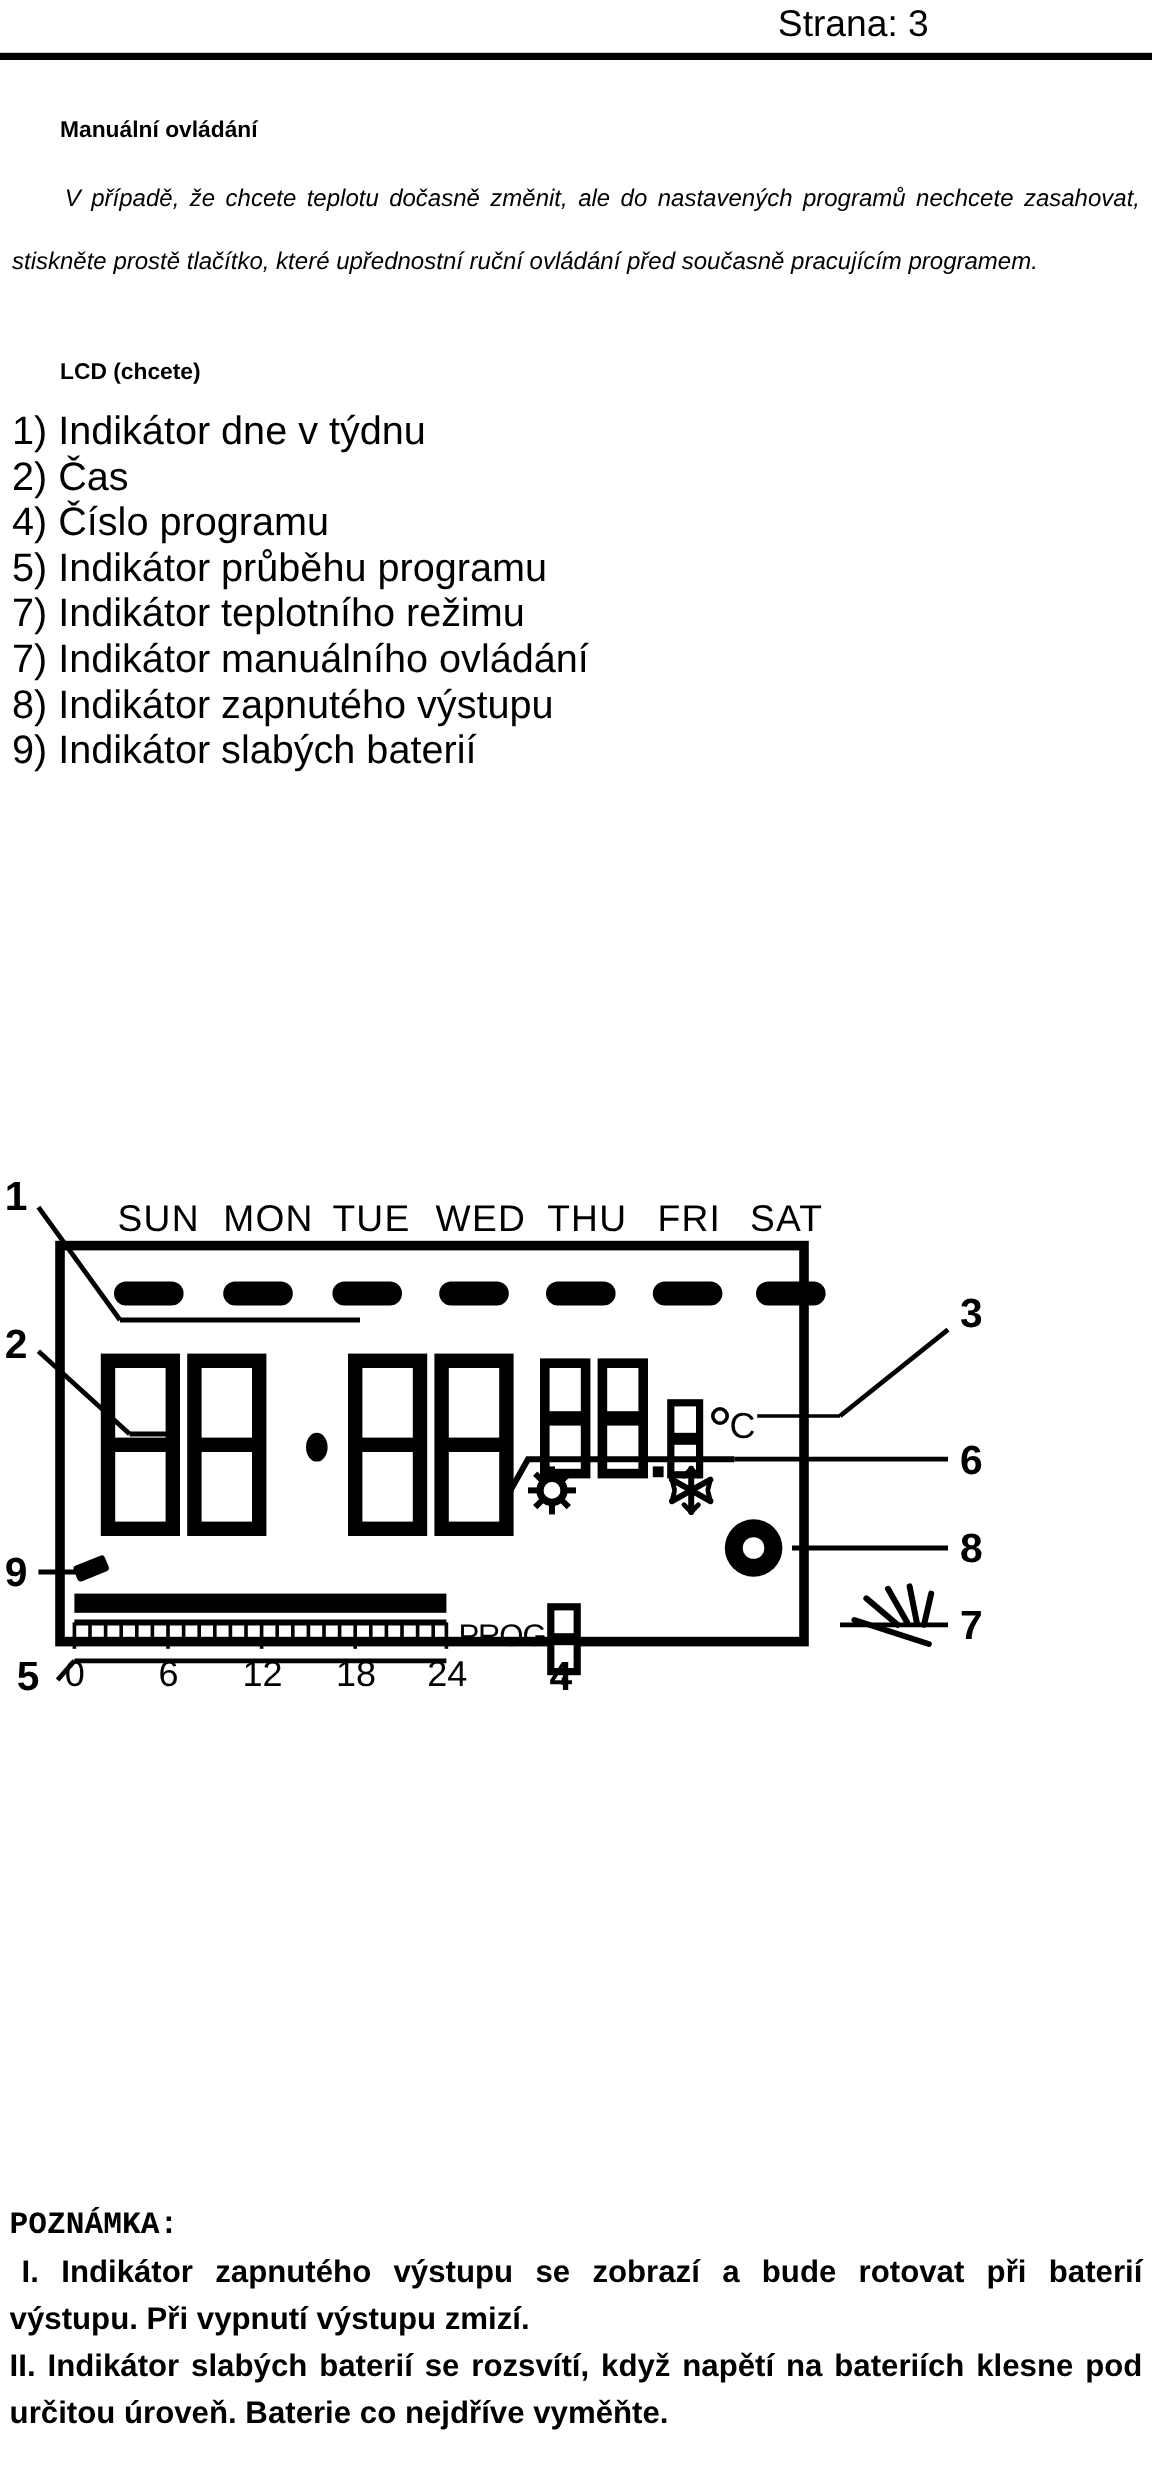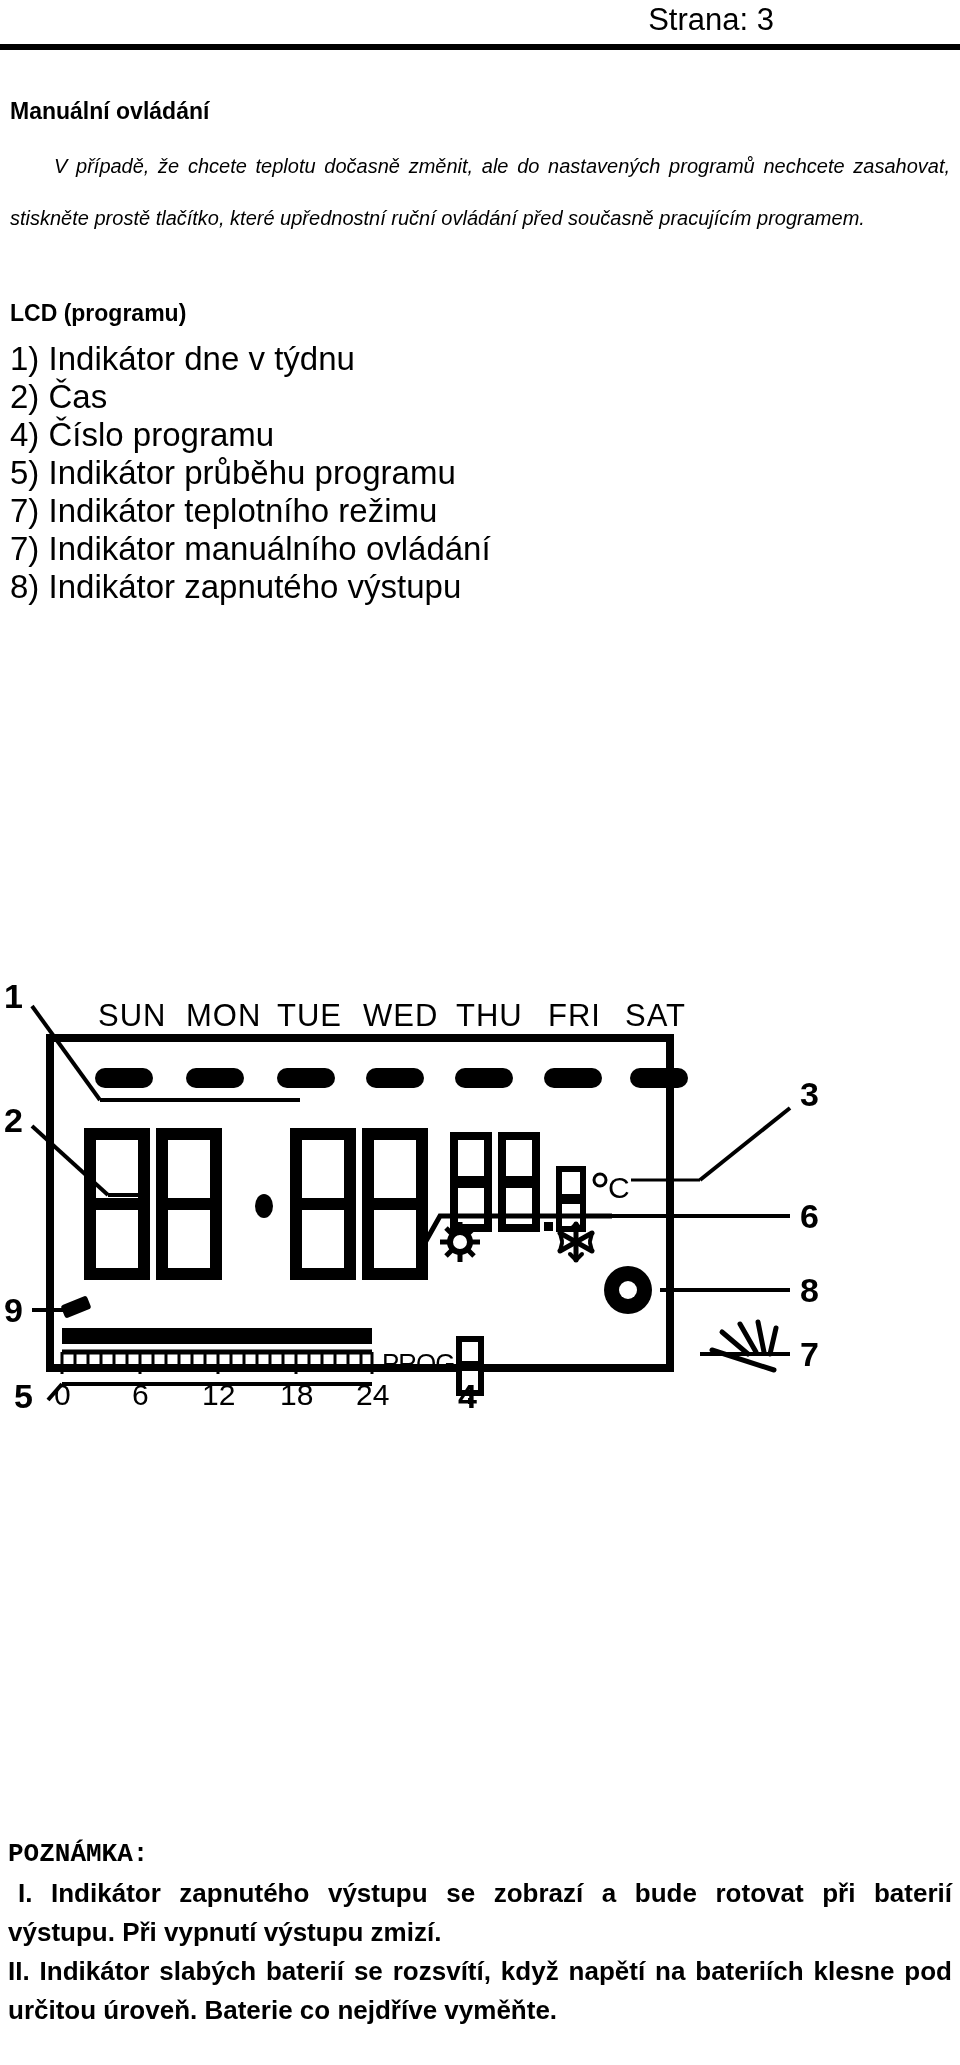--- a/index.html
+++ b/index.html
@@ -43,23 +43,24 @@
     left: 0px;
     top: 44px;
     width: 960px;
     height: 6px;
     background: #000000;
   }
 
   
   .section-heading {
     position: absolute;
-    font-size: 23px;
+    font-size: 19px;
     font-weight: bold;
     white-space: nowrap;
+    margin-left: 40px;
   }
   .para {
     position: absolute;
     font-size: 20px;
     line-height: 52px;
     text-align: justify;
     text-align-last: left;
     font-style: italic;
   }
   .para .indent { display:inline-block; width: 44px; }
@@ -134,30 +135,31 @@
 
   <div class="header">
     <div class="page-label">Strana: 3</div>
     <div class="header-rule"></div>
   </div>
 
   <div class="section-heading" style="left:10px; top:98px;">Manuální ovládání</div>
 
   <div class="para" style="left:10px; top:140px; width:940px;"><span class="indent"></span><span>V případě, že chcete teplotu dočasně změnit, ale do nastavených programů nechcete zasahovat, stiskněte prostě tlačítko, které upřednostní ruční ovládání před současně pracujícím programem.</span></div>
 
-  <div class="section-heading" style="left:10px; top:300px;">LCD (programu)</div>
+  <div class="section-heading" style="left:10px; top:300px;">LCD (chcete)</div>
 
   <div class="list" style="left:10px; top:340px; width:620px;">
     <div class="list-item">1) Indikátor dne v týdnu</div>
     <div class="list-item">2) Čas</div>
     <div class="list-item">4) Číslo programu</div>
     <div class="list-item">5) Indikátor průběhu programu</div>
     <div class="list-item">7) Indikátor teplotního režimu</div>
     <div class="list-item">7) Indikátor manuálního ovládání</div>
     <div class="list-item">8) Indikátor zapnutého výstupu</div>
+    <div class="list-item">9) Indikátor slabých baterií</div>
   </div>
 
   <div class="lcd-figure">
     <svg width="960" height="430" viewBox="0 0 960 430" xmlns="http://www.w3.org/2000/svg">
 
       <g>
         <text class="day-label" x="98" y="46">SUN</text>
         <text class="day-label" x="186" y="46">MON</text>
         <text class="day-label" x="277" y="46">TUE</text>
         <text class="day-label" x="363" y="46">WED</text>

